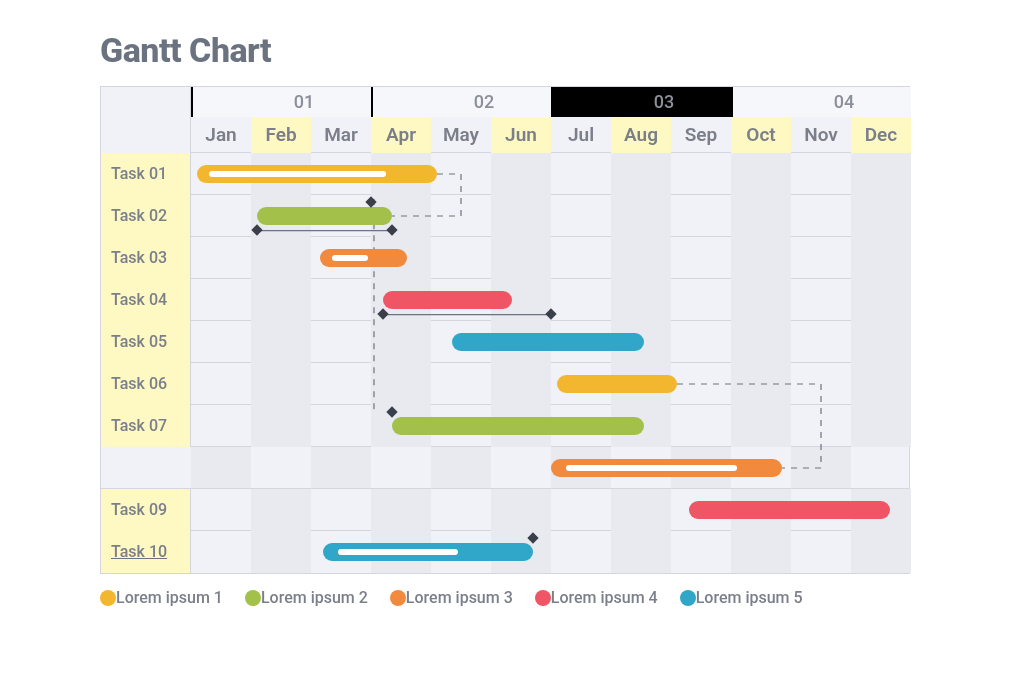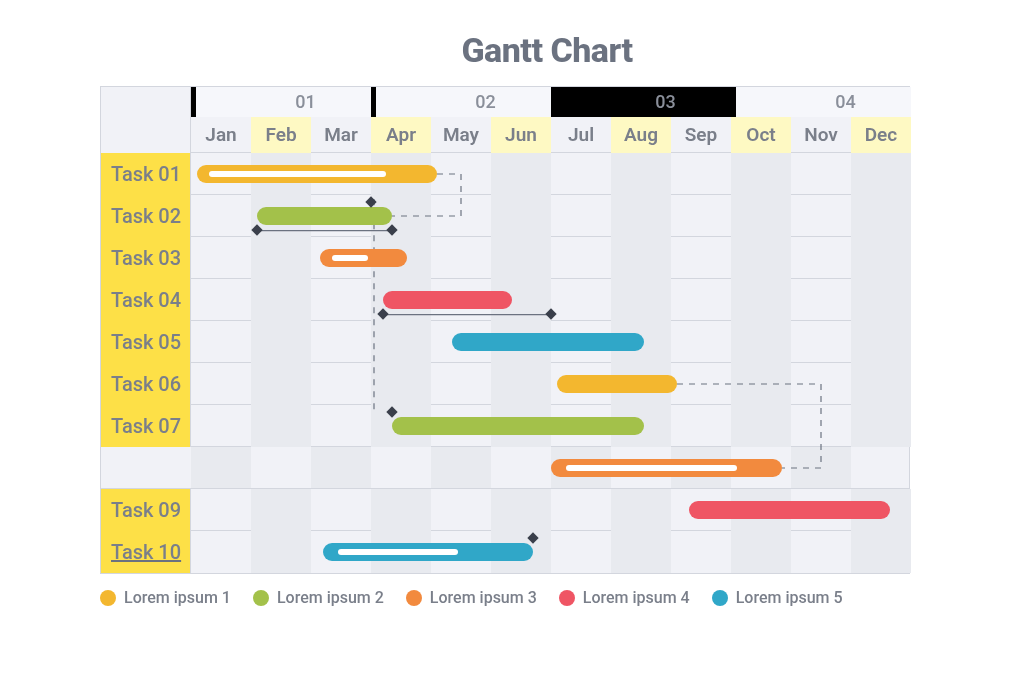--- a/index.html
+++ b/index.html
@@ -8,21 +8,20 @@
     background: #fff;
     padding: 30px 30px 30px 100px;
     color: #6b7280;
   }
   .title {
     font-size: 34px;
     font-weight: 800;
     color: #6b7280;
     margin-bottom: 16px;
     letter-spacing: -0.5px;
-    text-align: center;
   }
 
   
   .chart {
     width: 810px;
     position: relative;
     background: #f1f2f7;
     border: 1px solid #d3d6de;
   }
 
@@ -37,21 +36,21 @@
 
   .corner { background: #f1f2f7; border-right: 1px solid #d3d6de; }
   .quarter {
     text-align: center;
     line-height: 30px;
     font-size: 18px;
     color: #8a8f9a;
     font-weight: 500;
   }
   .quarter:nth-child(odd) { background: #f6f7fb; }
-  .header-row1 .q { grid-column: span 3; border-left: 5px solid #000000; padding-left: 44px; }
+  .header-row1 .q { grid-column: span 3; border-left: 2px solid #000000; padding-left: 44px; }
   .header-row1 .q:first-of-type { border-left: none; }
 
   .month {
     text-align: center;
     line-height: 36px;
     font-size: 19px;
     color: #7a7f8a;
     font-weight: 600;
     position: relative;
   }
@@ -62,24 +61,24 @@
     display: grid;
     grid-template-columns: 90px repeat(12, 60px);
     height: 42px;
     border-bottom: 1px solid #d3d6de;
     position: relative;
   }
   .task-row:last-child { border-bottom: none; text-decoration: underline; }
   .task-label {
     padding-left: 10px;
     line-height: 42px;
-    font-size: 20px;
+    font-size: 16px;
     color: #7a7f8a;
     font-weight: 500;
-    background: #fde047;
+    background: #fef9c3;
     border-right: 1px solid #d3d6de;
   }
   .cell { position: relative; }
   .cell.shade { background: #e8eaef; }
 
   
   .bars-layer {
     position: absolute;
     top: 66px;
     left: 90px;
@@ -90,21 +89,21 @@
 
   
   .legend {
     margin-top: 14px;
     display: flex;
     gap: 22px;
     font-size: 16px;
     color: #7a7f8a;
     font-weight: 500;
   }
-  .legend-item { display: flex; align-items: center; gap: 8px; }
+  .legend-item { display: flex; align-items: center; }
   .swatch { width: 16px; height: 16px; border-radius: 50%; }
 
 </style>
 </head>
 <body>
 
 <h1 class="title">Gantt Chart</h1>
 
 <div class="chart">
 

